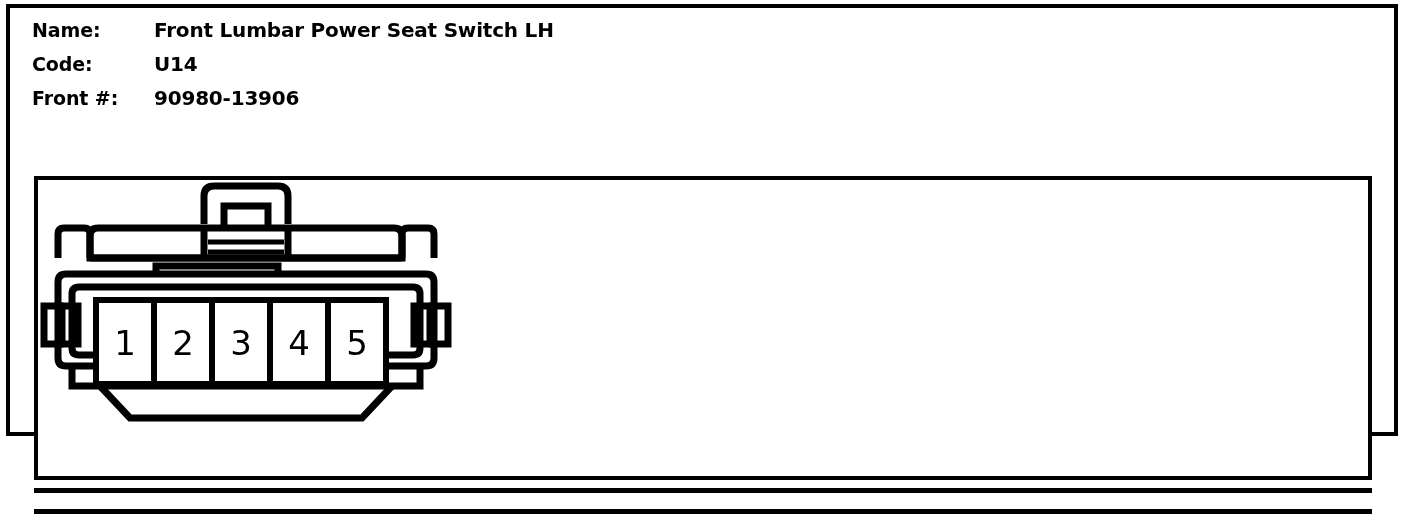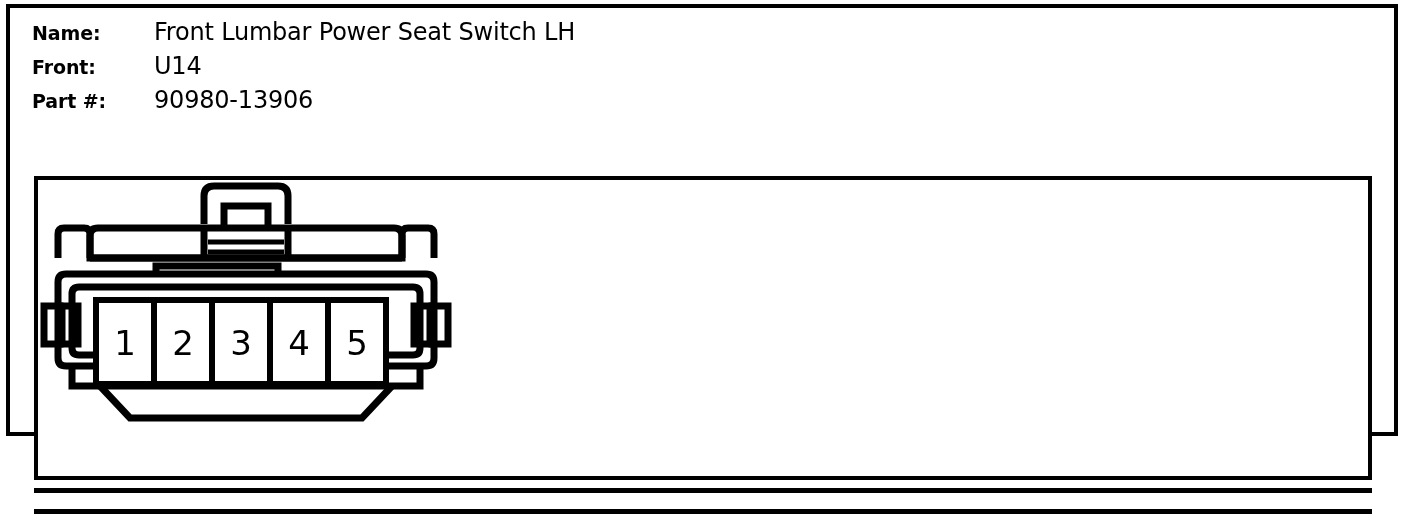--- a/index.html
+++ b/index.html
@@ -40,22 +40,22 @@
     height: 34px;
   }
   .spec-label {
     width: 122px;
     font-size: 19px;
     font-weight: bold;
     letter-spacing: -0.1px;
     white-space: nowrap;
   }
   .spec-value {
-    font-size: 24px;
-    font-weight: normal;
+    font-size: 20px;
+    font-weight: bold;
     letter-spacing: -0.2px;
     white-space: nowrap;
   }
 
   
   #diagram-frame {
     position: absolute;
     left: 24px;
     top: 168px;
     width: 1338px;
@@ -96,26 +96,26 @@
 <div id="connector-card">
 
   <div id="spec-table">
 
     <div class="spec-row">
       <div class="spec-label">Name:</div>
       <div class="spec-value">Front Lumbar Power Seat Switch LH</div>
     </div>
 
     <div class="spec-row">
-      <div class="spec-label">Front:</div>
+      <div class="spec-label">Code:</div>
       <div class="spec-value">U14</div>
     </div>
 
     <div class="spec-row">
-      <div class="spec-label">Part #:</div>
+      <div class="spec-label">Front #:</div>
       <div class="spec-value">90980-13906</div>
     </div>
 
 
   </div>
 
   <div id="diagram-frame">
 
     <svg id="connector-drawing" width="420" height="296" viewBox="0 0 420 296">
 

